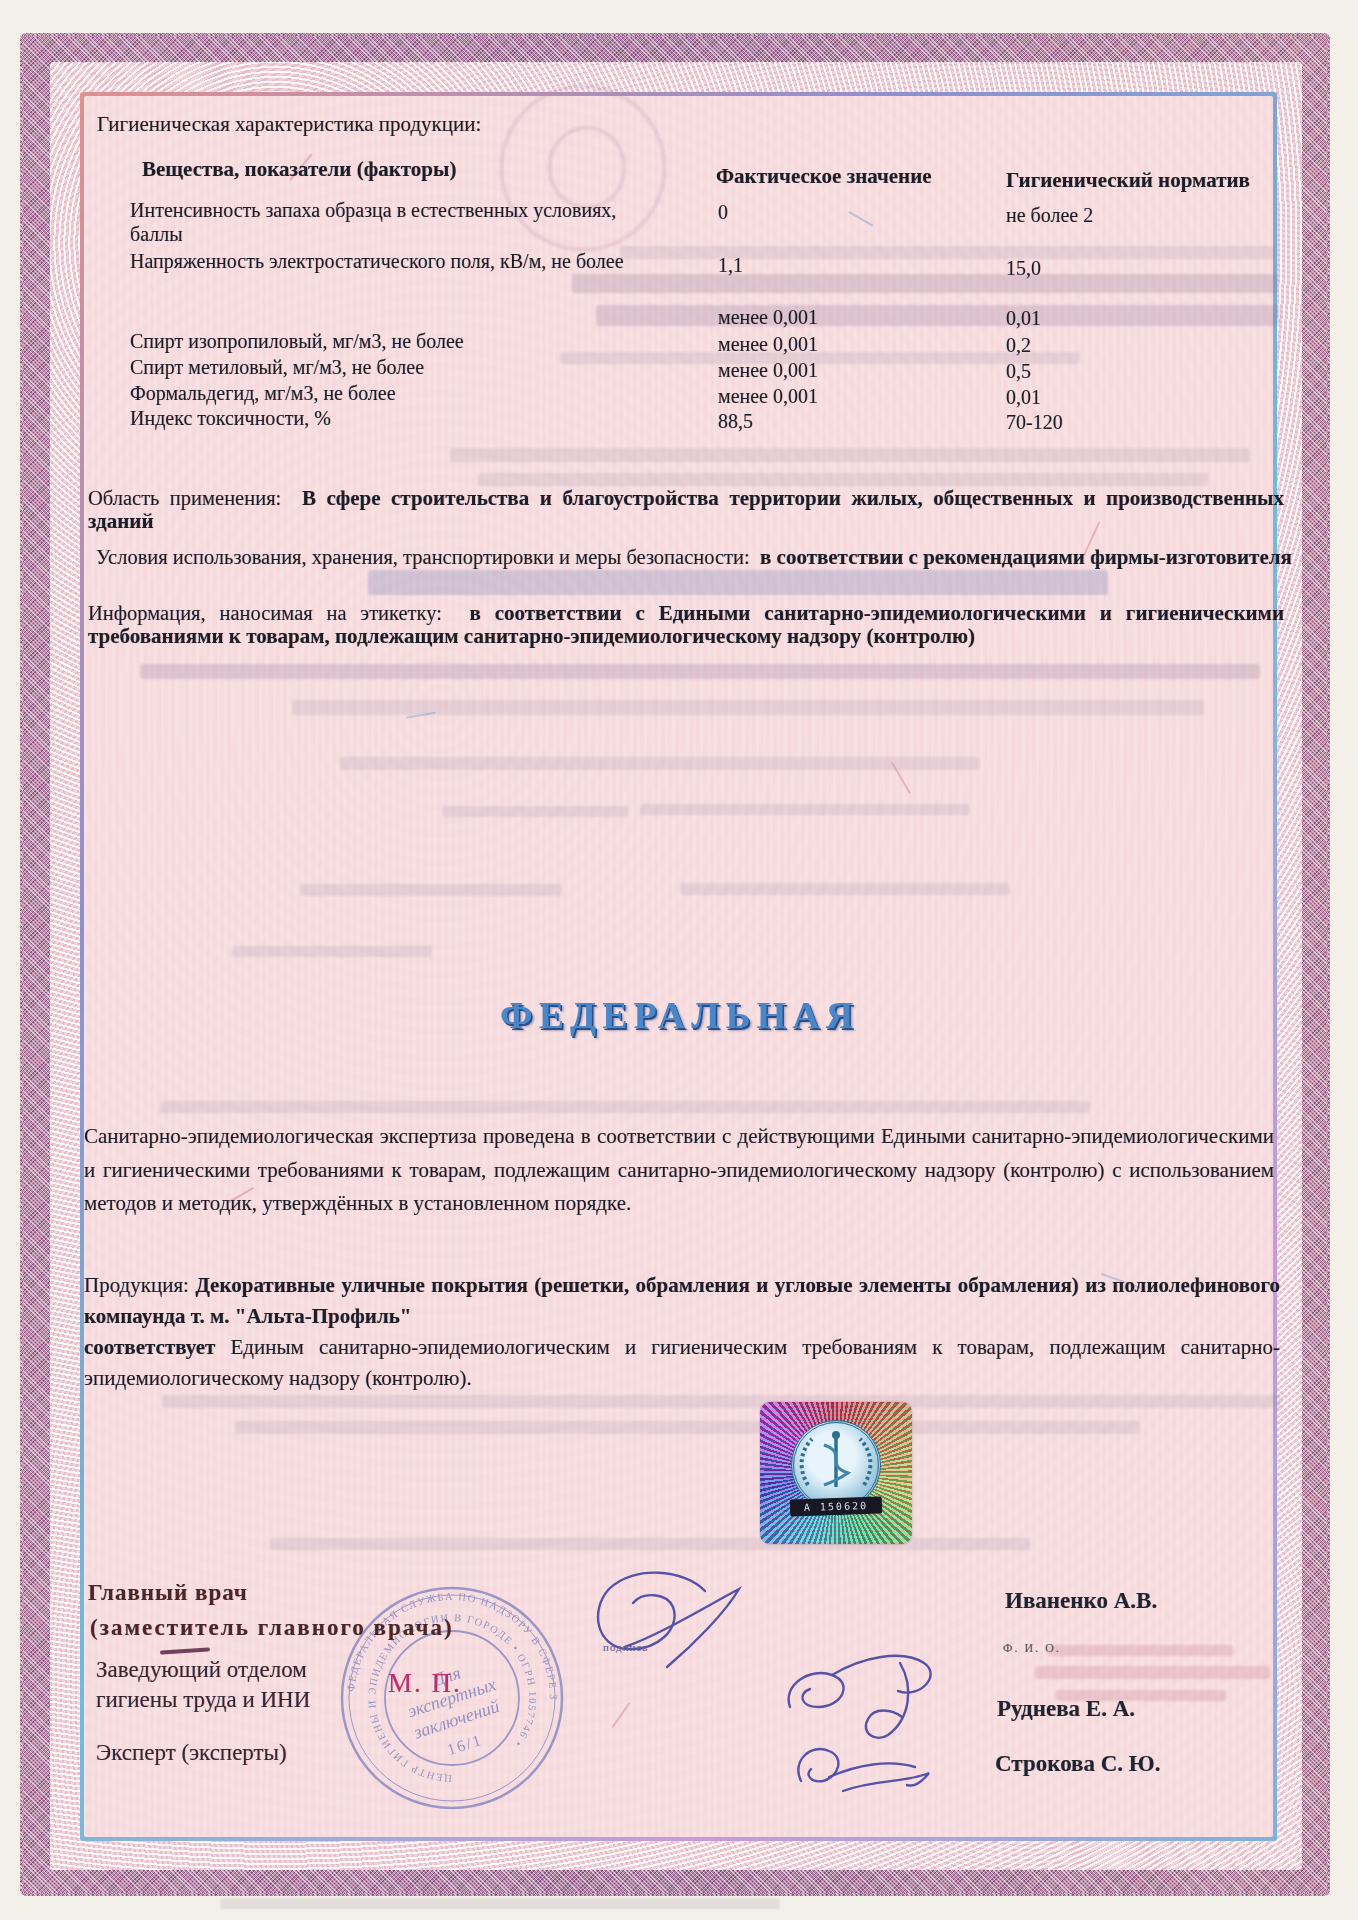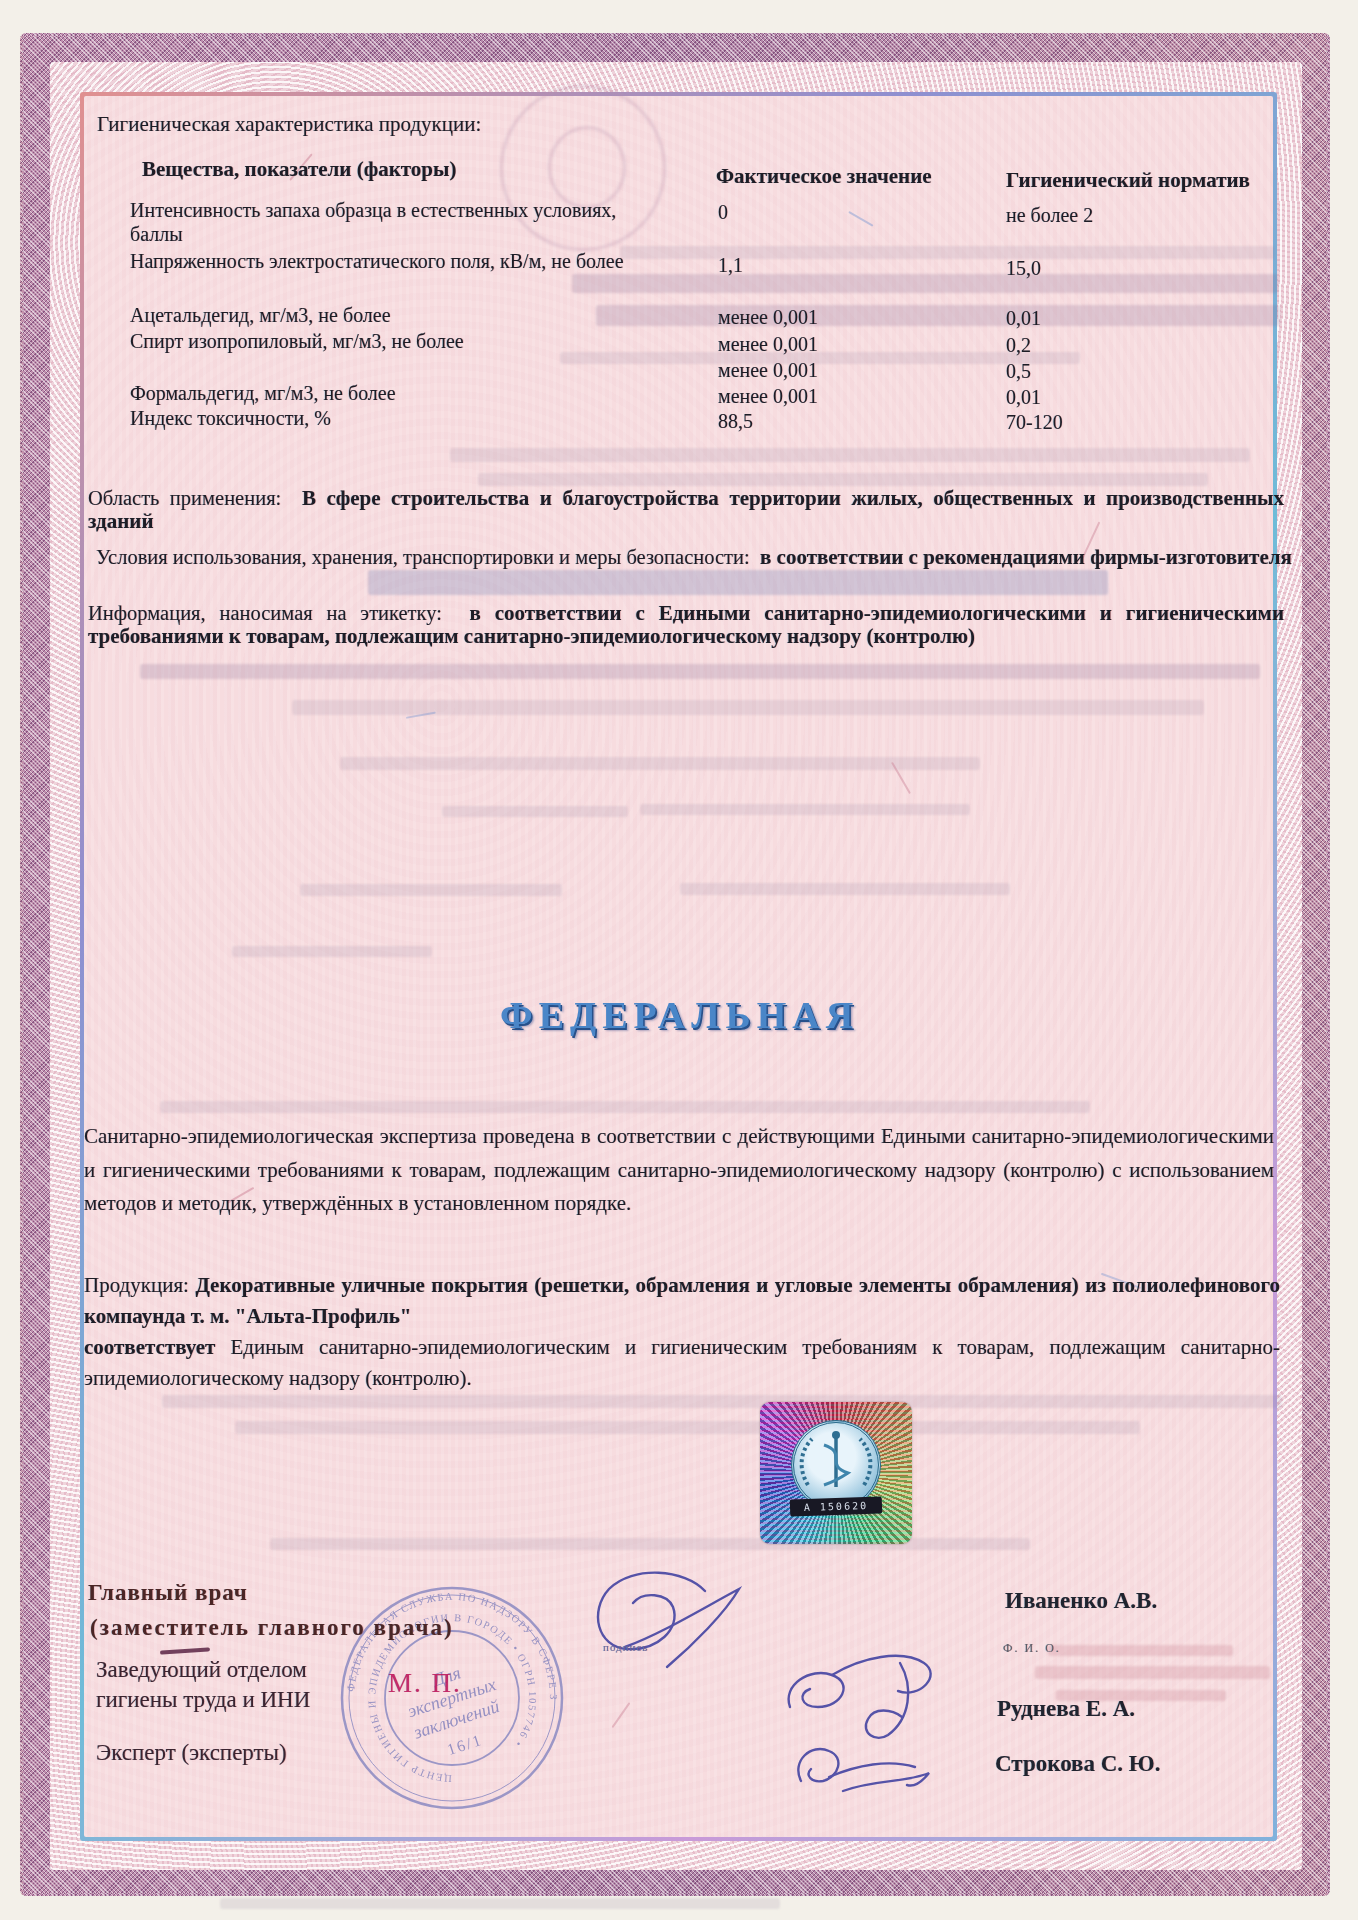--- a/index.html
+++ b/index.html
@@ -126,28 +126,28 @@
   <div class="t sz21 bold" style="left:1006px;top:168px;">Гигиенический норматив</div>
 
   <div class="t sz20" style="left:130px;top:198px;width:520px;">Интенсивность запаха образца в естественных условиях, баллы</div>
   <div class="t sz20" style="left:718px;top:200px;">0</div>
   <div class="t sz20" style="left:1006px;top:203px;">не более 2</div>
 
   <div class="t sz20" style="left:130px;top:249px;width:520px;">Напряженность электростатического поля, кВ/м, не более</div>
   <div class="t sz20" style="left:718px;top:253px;">1,1</div>
   <div class="t sz20" style="left:1006px;top:256px;">15,0</div>
 
-  <div class="t sz20" style="left:130px;top:303px;width:560px;">Ацетальдегид, мг/м3, не более</div>
   <div class="t sz20" style="left:718px;top:305px;">менее 0,001</div>
   <div class="t sz20" style="left:1006px;top:306px;">0,01</div>
 
   <div class="t sz20" style="left:130px;top:329px;width:560px;">Спирт изопропиловый, мг/м3, не более</div>
   <div class="t sz20" style="left:718px;top:332px;">менее 0,001</div>
   <div class="t sz20" style="left:1006px;top:333px;">0,2</div>
 
+  <div class="t sz20" style="left:130px;top:355px;width:560px;">Спирт метиловый, мг/м3, не более</div>
   <div class="t sz20" style="left:718px;top:358px;">менее 0,001</div>
   <div class="t sz20" style="left:1006px;top:359px;">0,5</div>
 
   <div class="t sz20" style="left:130px;top:381px;width:560px;">Формальдегид, мг/м3, не более</div>
   <div class="t sz20" style="left:718px;top:384px;">менее 0,001</div>
   <div class="t sz20" style="left:1006px;top:385px;">0,01</div>
 
   <div class="t sz20" style="left:130px;top:406px;width:560px;">Индекс токсичности, %</div>
   <div class="t sz20" style="left:718px;top:409px;">88,5</div>
   <div class="t sz20" style="left:1006px;top:410px;">70-120</div>

